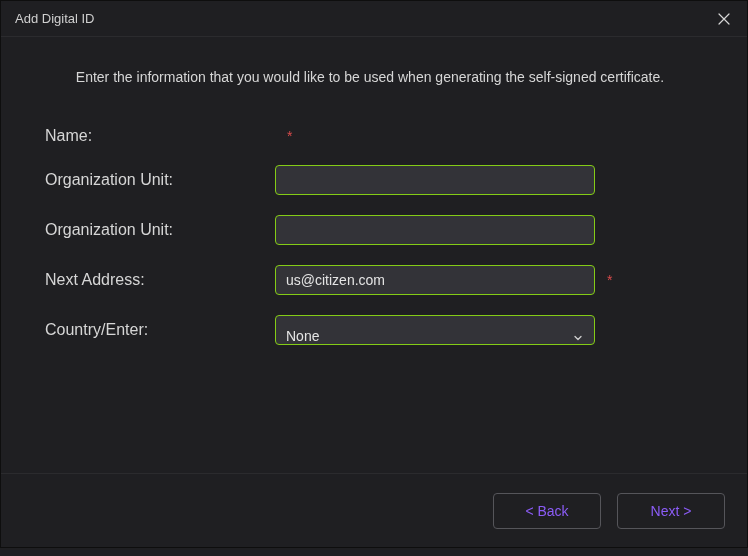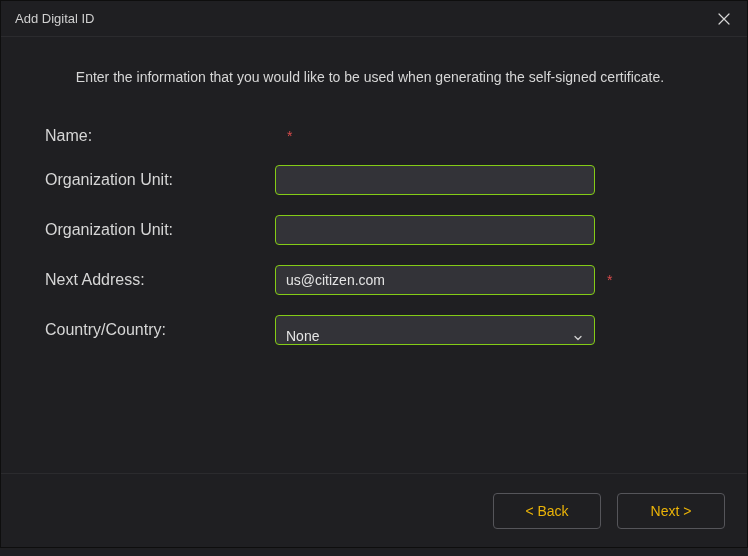--- a/index.html
+++ b/index.html
@@ -118,21 +118,21 @@
     gap: 16px;
     padding: 0 22px;
     border-top: 1px solid #2b2b2e;
   }
   .btn {
     min-width: 108px;
     height: 36px;
     background: transparent;
     border: 1px solid #55555a;
     border-radius: 4px;
-    color: #eab308;
+    color: #8b5cf6;
     font-size: 14px;
     cursor: pointer;
     display: flex;
     align-items: center;
     justify-content: center;
   }
 </style>
 </head>
 <body>
 
@@ -173,21 +173,21 @@
 
       <div class="row">
         <div class="label">Next Address:</div>
         <div class="field-wrap">
           <input class="text-input" type="text" value="us@citizen.com" style="">
         </div>
         <span class="req">*</span>
       </div>
 
       <div class="row">
-        <div class="label">Country/Country:</div>
+        <div class="label">Country/Enter:</div>
         <div class="field-wrap">
           <div class="select">
             <span>None</span>
             <span class="chev">
               <svg width="12" height="12" viewBox="0 0 12 12" fill="none">
                 <path d="M3 4.5 L6 7.5 L9 4.5" stroke="#cfcfcf" stroke-width="1.3" stroke-linecap="round" stroke-linejoin="round"></path>
               </svg>
             </span>
           </div>
         </div>

